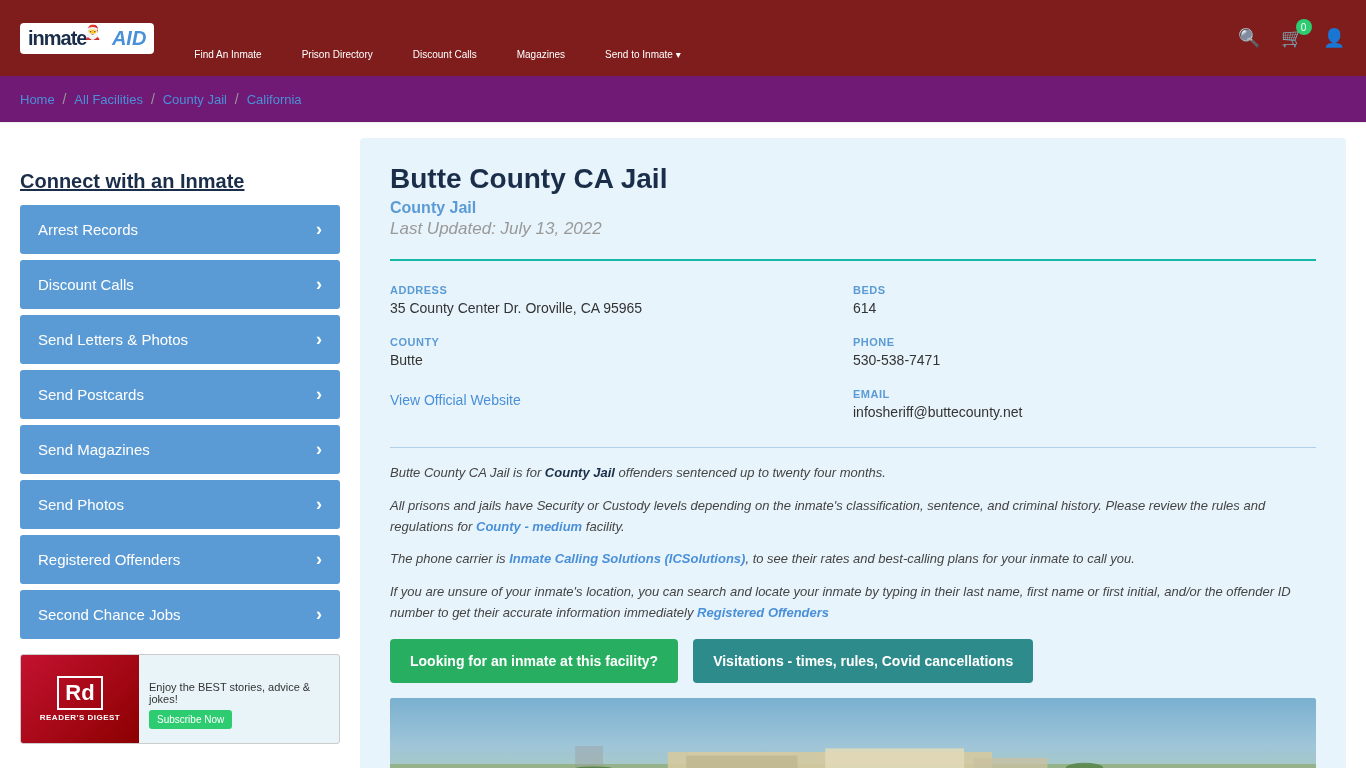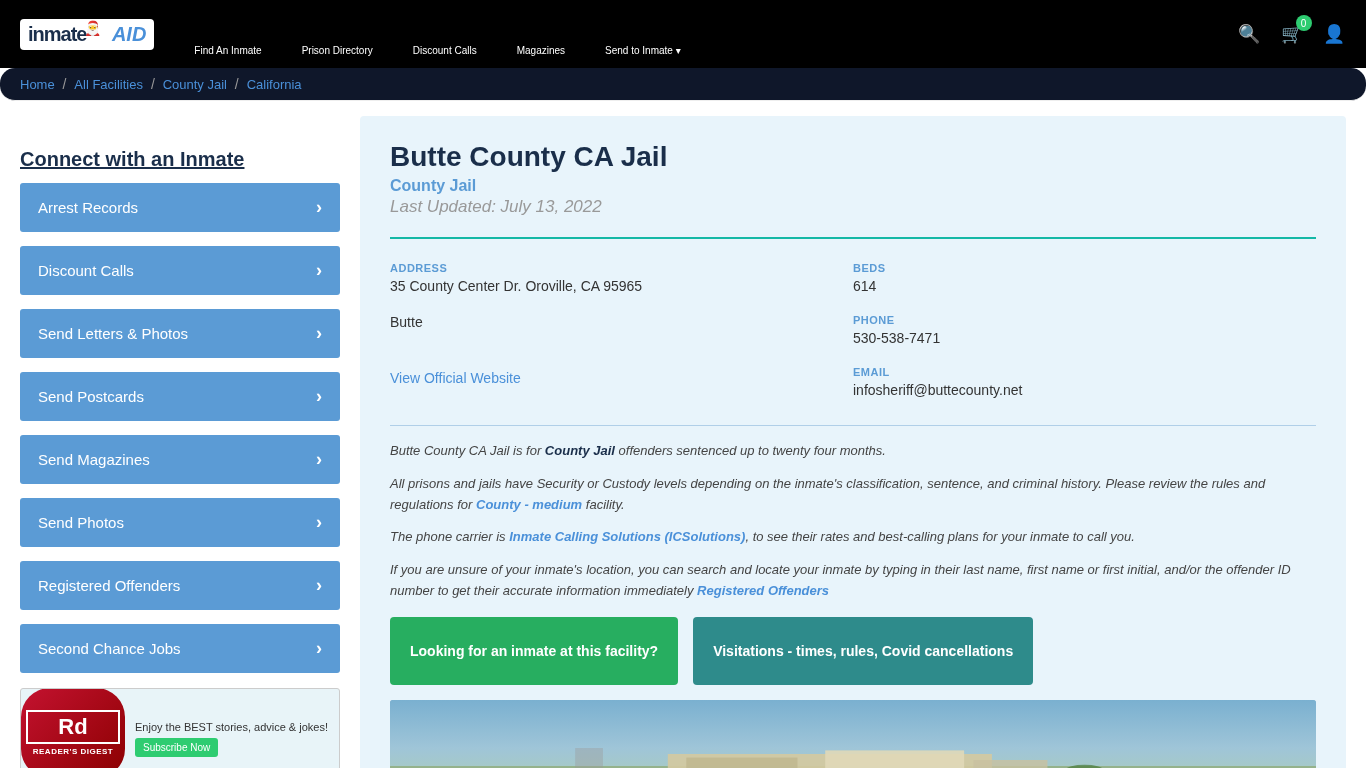--- a/index.html
+++ b/index.html
@@ -1,24 +1,24 @@
 <!DOCTYPE html>
 <html><head>
   <meta charset="utf-8">
   <style>
     * { margin: 0; padding: 0; box-sizing: border-box; }
     body { font-family: Arial, sans-serif; font-size: 14px; color: #333; background: #fff; }
 
     
     .navbar {
-      background-color: #000000;
+      background-color: #7f1d1d;
       display: flex;
       align-items: center;
       padding: 16px 20px;
-      height: 68px;
+      height: 76px;
       position: relative;
     }
     .navbar-logo {
       display: flex;
       align-items: center;
       margin-right: 40px;
     }
     .logo-box {
       background: #fff;
       border-radius: 4px;
@@ -82,24 +82,23 @@
       width: 16px;
       height: 16px;
       font-size: 10px;
       display: flex;
       align-items: center;
       justify-content: center;
     }
 
     
     .breadcrumb-bar {
-      padding: 8px 20px;
-      background: #0f172a;
+      padding: 15px 20px;
+      background: #701a75;
       border-bottom: 1px solid #eee;
-      border-radius: 15px;
     }
     .breadcrumb-bar a {
       color: #4a90d9;
       text-decoration: none;
       font-size: 13px;
     }
     .breadcrumb-bar span {
       color: #999;
       margin: 0 4px;
     }
@@ -125,21 +124,21 @@
       margin-bottom: 12px;
       margin-top: 32px;
     }
     .sidebar-item {
       background: #5b9bd5;
       color: #fff;
       display: flex;
       align-items: center;
       justify-content: space-between;
       padding: 14px 18px;
-      margin-bottom: 14px;
+      margin-bottom: 6px;
       border-radius: 3px;
       cursor: pointer;
       font-size: 15px;
       font-weight: 500;
       text-decoration: none;
     }
     .sidebar-arrow {
       font-size: 18px;
       font-weight: bold;
     }
@@ -147,32 +146,32 @@
       margin-top: 15px;
       background: #e8f4f8;
       border: 1px solid #ccc;
       height: 90px;
       overflow: hidden;
       display: flex;
       align-items: center;
       border-radius: 3px;
     }
     .ad-thumb {
-      width: 104px;
+      width: 118px;
       height: 90px;
       background: linear-gradient(135deg, #c41230 0%, #8b0000 100%);
       display: flex;
       flex-direction: column;
+      align-items: center;
       justify-content: center;
       color: #fff;
       font-size: 10px;
       text-align: center;
       padding: 5px;
       flex-shrink: 0;
-      border-radius: 29px;
     }
     .ad-thumb .rd-logo {
       font-size: 22px;
       font-weight: 900;
       border: 2px solid #fff;
       padding: 2px 6px;
       margin-bottom: 3px;
     }
     .ad-content {
       padding: 8px 10px;
@@ -272,21 +271,21 @@
       font-weight: 700;
       text-decoration: none;
     }
 
     .cta-buttons {
       display: flex;
       gap: 15px;
       margin-bottom: 15px;
     }
     .cta-btn {
-      padding: 26px 20px;
+      padding: 14px 20px;
       border: none;
       border-radius: 4px;
       font-size: 14px;
       font-weight: 600;
       cursor: pointer;
       color: #fff;
       text-decoration: none;
     }
     .cta-btn-green { background: #27ae60; }
     .cta-btn-teal { background: #2e8b8b; }
@@ -408,20 +407,21 @@
     <div class="info-grid">
       <div class="info-cell">
         <div class="info-label">ADDRESS</div>
         <div class="info-value">35 County Center Dr. Oroville, CA 95965</div>
       </div>
       <div class="info-cell">
         <div class="info-label">BEDS</div>
         <div class="info-value">614</div>
       </div>
       <div class="info-cell">
+        <div class="info-label">COUNTY</div>
         <div class="info-value">Butte</div>
       </div>
       <div class="info-cell">
         <div class="info-label">PHONE</div>
         <div class="info-value">530-538-7471</div>
       </div>
       <div class="info-cell">
         <div class="info-label"></div>
         <a href="#" class="info-link">View Official Website</a>
       </div>

